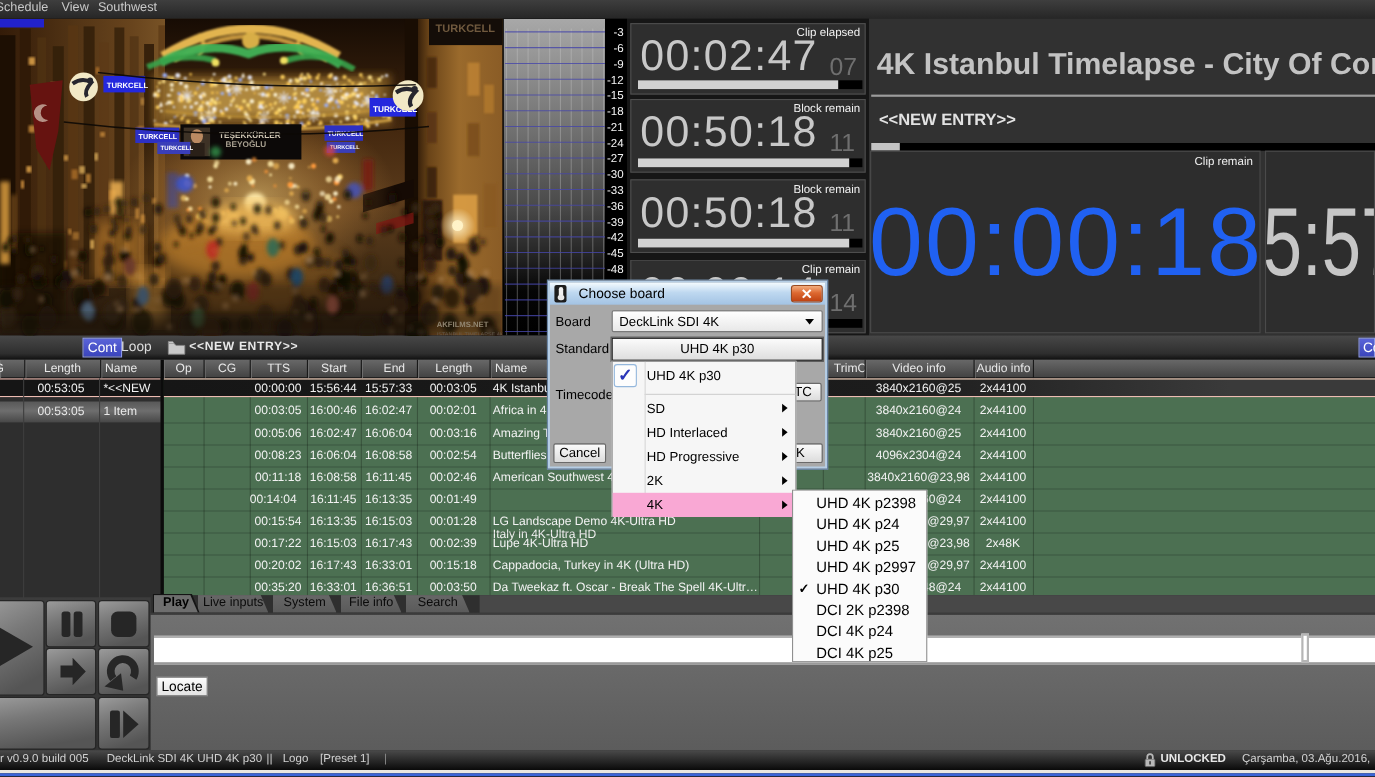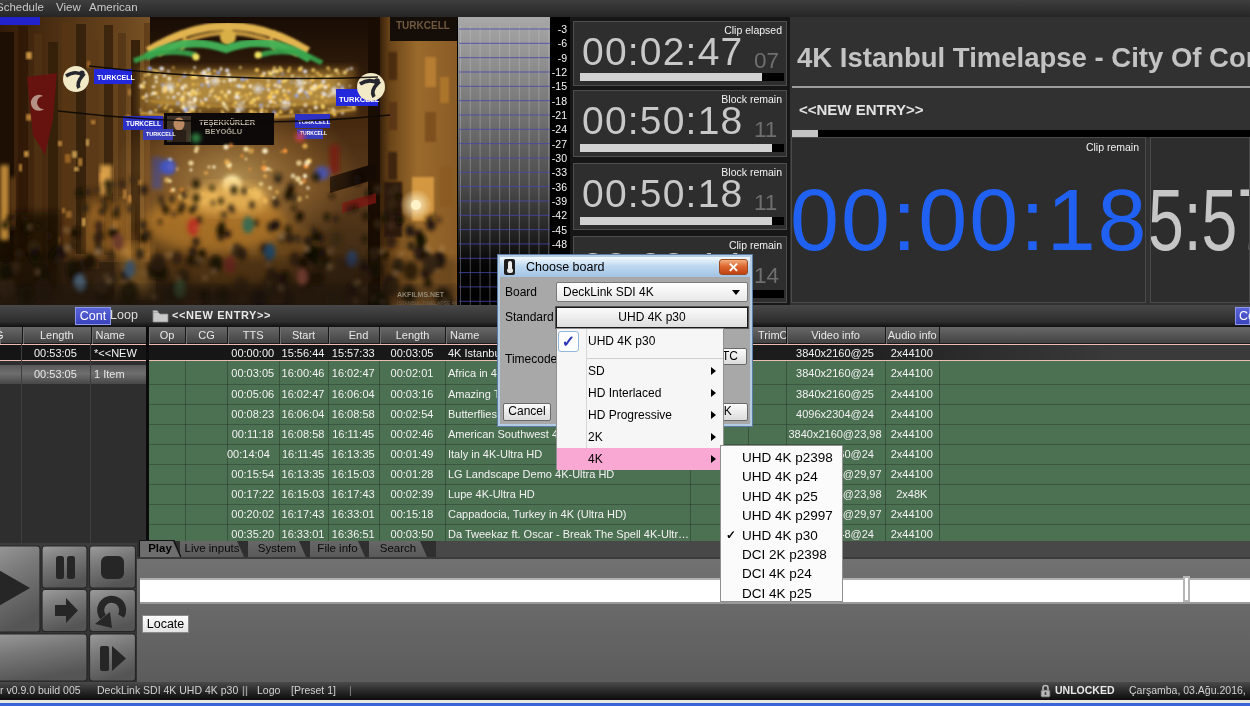--- a/index.html
+++ b/index.html
@@ -84,21 +84,21 @@
 .smitem{position:absolute;left:1px;width:121px;height:19.4px;color:#000;font-size:13.5px;line-height:19px;}
 .smitem .txt{position:absolute;left:20px;}
 .smcheck{position:absolute;left:4px;top:0;font-size:12px;font-weight:bold;}
 </style>
 </head>
 <body>
 <div id="app">
   <div id="menubar" class="abs">
       <span style="left:-4px;">Schedule</span>
       <span style="left:56px;">View</span>
-      <span style="left:89px;">American</span>
+      <span style="left:89px;">Southwest</span>
     </div>
 
   <div id="video" class="abs" style="left:0;top:17px;width:457px;height:288px;background:#201206;overflow:hidden;"><svg width="457" height="288" viewBox="0 0 457 288" xmlns="http://www.w3.org/2000/svg">
         <defs>
 <linearGradient id="vbg" x1="0" y1="0" x2="0" y2="1">
             <stop offset="0" stop-color="#170c04"></stop>
             <stop offset="0.35" stop-color="#44280f"></stop>
             <stop offset="0.6" stop-color="#5c3c1c"></stop>
             <stop offset="0.82" stop-color="#412c14"></stop>
             <stop offset="1" stop-color="#271a0c"></stop>
@@ -1221,21 +1221,21 @@
         <span class="gc" style="left:230px;width:66px;">00:02:46</span>
         <span style="position:absolute;left:299px;">American Southwest 4K</span>
         <span class="gc" style="left:636.5px;width:99px;">3840x2160@23,98</span>
         <span class="gc" style="left:735.5px;width:54.5px;">2x44100</span>
     </div>
     <div class="grow rowline" style="top:100px;">
       <span class="gc" style="left:78px;width:36px;">00:14:04</span>
         <span class="gc" style="left:129.5px;width:49px;">16:11:45</span>
         <span class="gc" style="left:178.5px;width:51.5px;">16:13:35</span>
         <span class="gc" style="left:230px;width:66px;">00:01:49</span>
-        <span style="position:absolute;left:299px;">Italy in 4K-Ultra HD</span>
+        <span style="position:absolute;left:299px;margin-top:32px;">Italy in 4K-Ultra HD</span>
         <span class="gc" style="left:636.5px;width:99px;">3840x2160@24</span>
         <span class="gc" style="left:735.5px;width:54.5px;">2x44100</span>
     </div>
     <div class="grow rowline" style="top:119.9px;">
       <span class="gc" style="left:78px;width:51.5px;">00:15:54</span>
         <span class="gc" style="left:129.5px;width:49px;">16:13:35</span>
         <span class="gc" style="left:178.5px;width:51.5px;">16:15:03</span>
         <span class="gc" style="left:230px;width:66px;">00:01:28</span>
         <span style="position:absolute;left:299px;">LG Landscape Demo 4K-Ultra HD</span>
         <span class="gc" style="left:636.5px;width:99px;">3840x2160@29,97</span>

